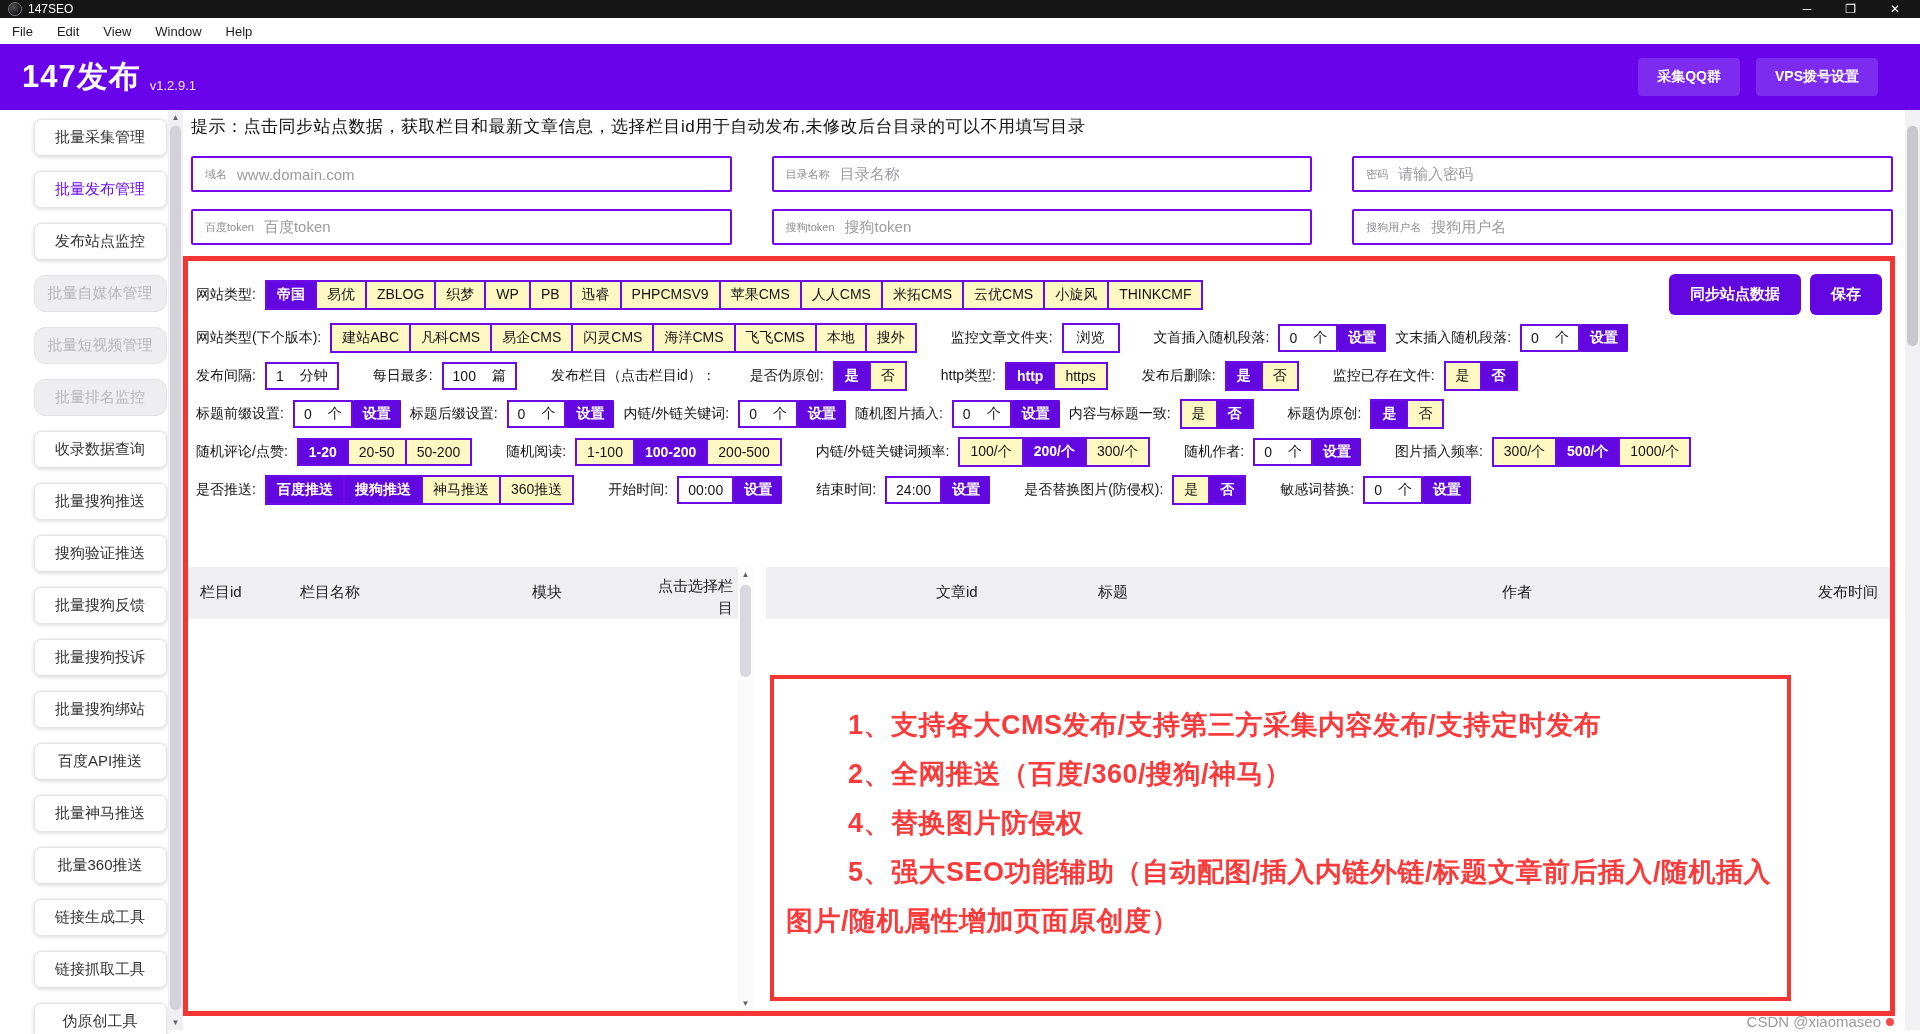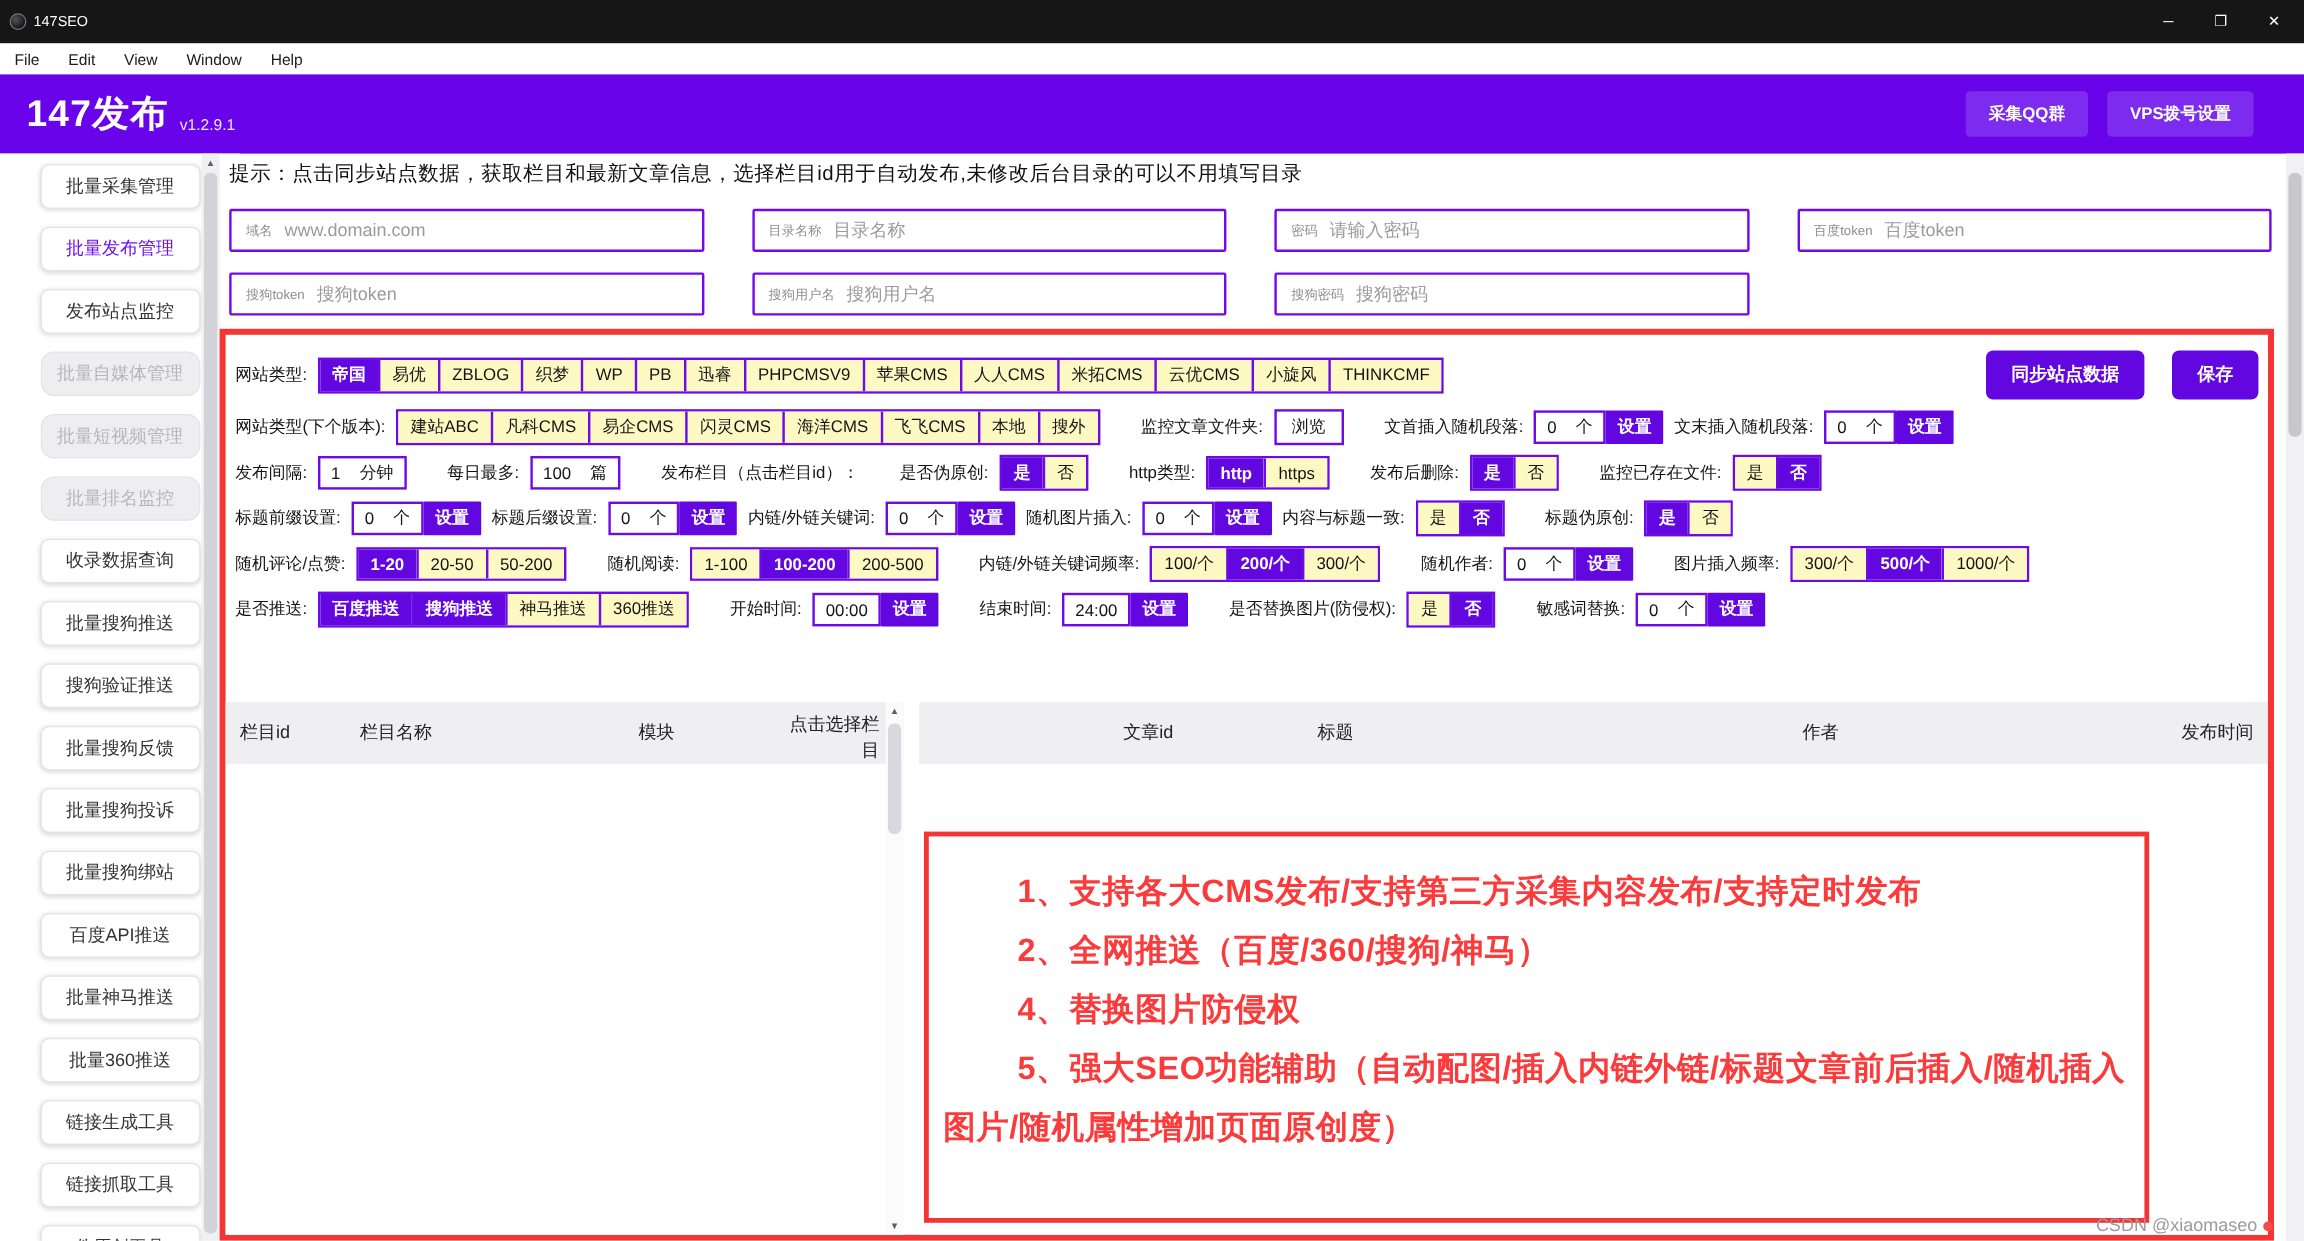--- a/index.html
+++ b/index.html
@@ -1,20 +1,20 @@
 <!DOCTYPE html>
 <html><head>
 <meta charset="utf-8">
 <style>
   * { box-sizing: border-box; margin: 0; padding: 0; }
   html, body { width: 1920px; height: 1034px; overflow: hidden; background: #fff;
     font-family: "Liberation Sans", "DejaVu Sans", sans-serif; }
 
   
-  .titlebar { height: 36px; background: #161616; color: #fff; display: flex; align-items: center;
+  .titlebar { height: 18px; background: #161616; color: #fff; display: flex; align-items: center;
     padding: 0 8px; font-size: 12px; position: relative; justify-content: flex-end; }
   .app-icon { width: 14px; height: 14px; border-radius: 50%; background: radial-gradient(circle at 35% 35%, #555, #15151d 70%);
     border: 1px solid #777; margin-right: 6px; flex: 0 0 auto; }
   .win-controls { margin-left: auto; display: flex; gap: 34px; padding-right: 12px; font-size: 12px; color: #fff; }
   .win-controls span { cursor: default; }
 
   
   .menubar { height: 26px; background: #fff; display: flex; align-items: center; gap: 24px;
     padding: 0 12px; font-size: 13px; color: #1c1c1c; }
 
@@ -41,21 +41,21 @@
   .vscroll .thumb { position: absolute; left: 2px; width: 11px; background: #d2d2d8; border-radius: 5px; }
   .sidebar-scroll { left: 168px; height: 100%; }
   .sidebar-scroll .thumb { top: 16px; height: 884px; }
   .window-scroll { right: 0; height: 100%; background: #f1f1f3; }
   .window-scroll .thumb { top: 16px; height: 220px; background: #c7c7cc; }
 
   .main { position: absolute; left: 183px; top: 0; right: 15px; height: 100%; }
   .tip { position: absolute; left: 8px; top: 5px; font-size: 17px; color: #101010; letter-spacing: 0.5px; }
 
   .inputs { position: absolute; left: 8px; right: 12px; top: 46px; display: grid;
-    grid-template-columns: repeat(4, 1fr); column-gap: 40px; row-gap: 17px; }
+    grid-template-columns: repeat(3, 1fr); column-gap: 40px; row-gap: 17px; }
   .cfg-input { height: 36px; border: 2px solid #7407ec; border-radius: 2px; background: #fff;
     display: flex; align-items: center; padding: 0 12px; }
   .cfg-label { font-size: 11px; color: #8d8d93; margin-right: 10px; white-space: nowrap; }
   .cfg-placeholder { font-size: 15px; color: #9a9aa0; white-space: nowrap; }
 
   
   .red-panel { position: absolute; left: 0; top: 146px; right: 10px; bottom: 14px;
     border: 5px solid #f53434; background: #fff; padding: 5px 8px; }
 
   .crow { display: flex; align-items: center; min-height: 30px; margin: 8px 0; gap: 9px;
@@ -69,21 +69,21 @@
   .cgroup .opt:first-child { border-left: none; }
   .cgroup .opt.sel { background: #6207e0; color: #fff; font-weight: bold; }
   .pair { display: inline-flex; align-items: stretch; }
   .vbox { display: inline-flex; align-items: center; border: 2px solid #6d0ae6; background: #fff;
     padding: 3px 9px; gap: 16px; }
   .vbox .val, .vbox .suffix { font-size: 14px; color: #141414; }
   .pbtn { background: #6207e0; color: #fff; font-size: 14px; font-weight: bold; border: none;
     padding: 5px 10px; border-radius: 1px; }
   .obtn { border: 2px solid #6d0ae6; background: #fff; color: #141414; font-size: 14px; padding: 4px 13px; }
   .lgbtn { background: #6207e0; color: #fff; font-size: 15px; font-weight: bold; border: none;
-    padding: 11px 21px; border-radius: 6px; margin-left: 14px; }
+    padding: 11px 21px; border-radius: 6px; }
 
   
   .tables { position: absolute; left: 0; right: 0; top: 306px; bottom: 0; }
   .thead { position: relative; height: 52px; background: #efeff1; font-size: 15px; color: #222; }
   .thead span { position: absolute; top: 16px; }
   .tleft { position: absolute; left: 0; top: 0; width: 565px; height: 100%; }
   .tl-col0 { left: 12px; }  .tl-col1 { left: 112px; }  .tl-col2 { left: 344px; }
   .tl-col3 { right: 20px; top: 8px !important; width: 86px; text-align: right; line-height: 1.45; }
   .tright { position: absolute; left: 578px; right: 0; top: 0; height: 100%; }
   .tr-col0 { left: 170px; }  .tr-col1 { left: 332px; }  .tr-col2 { left: 736px; }  .tr-col3 { right: 12px; }

